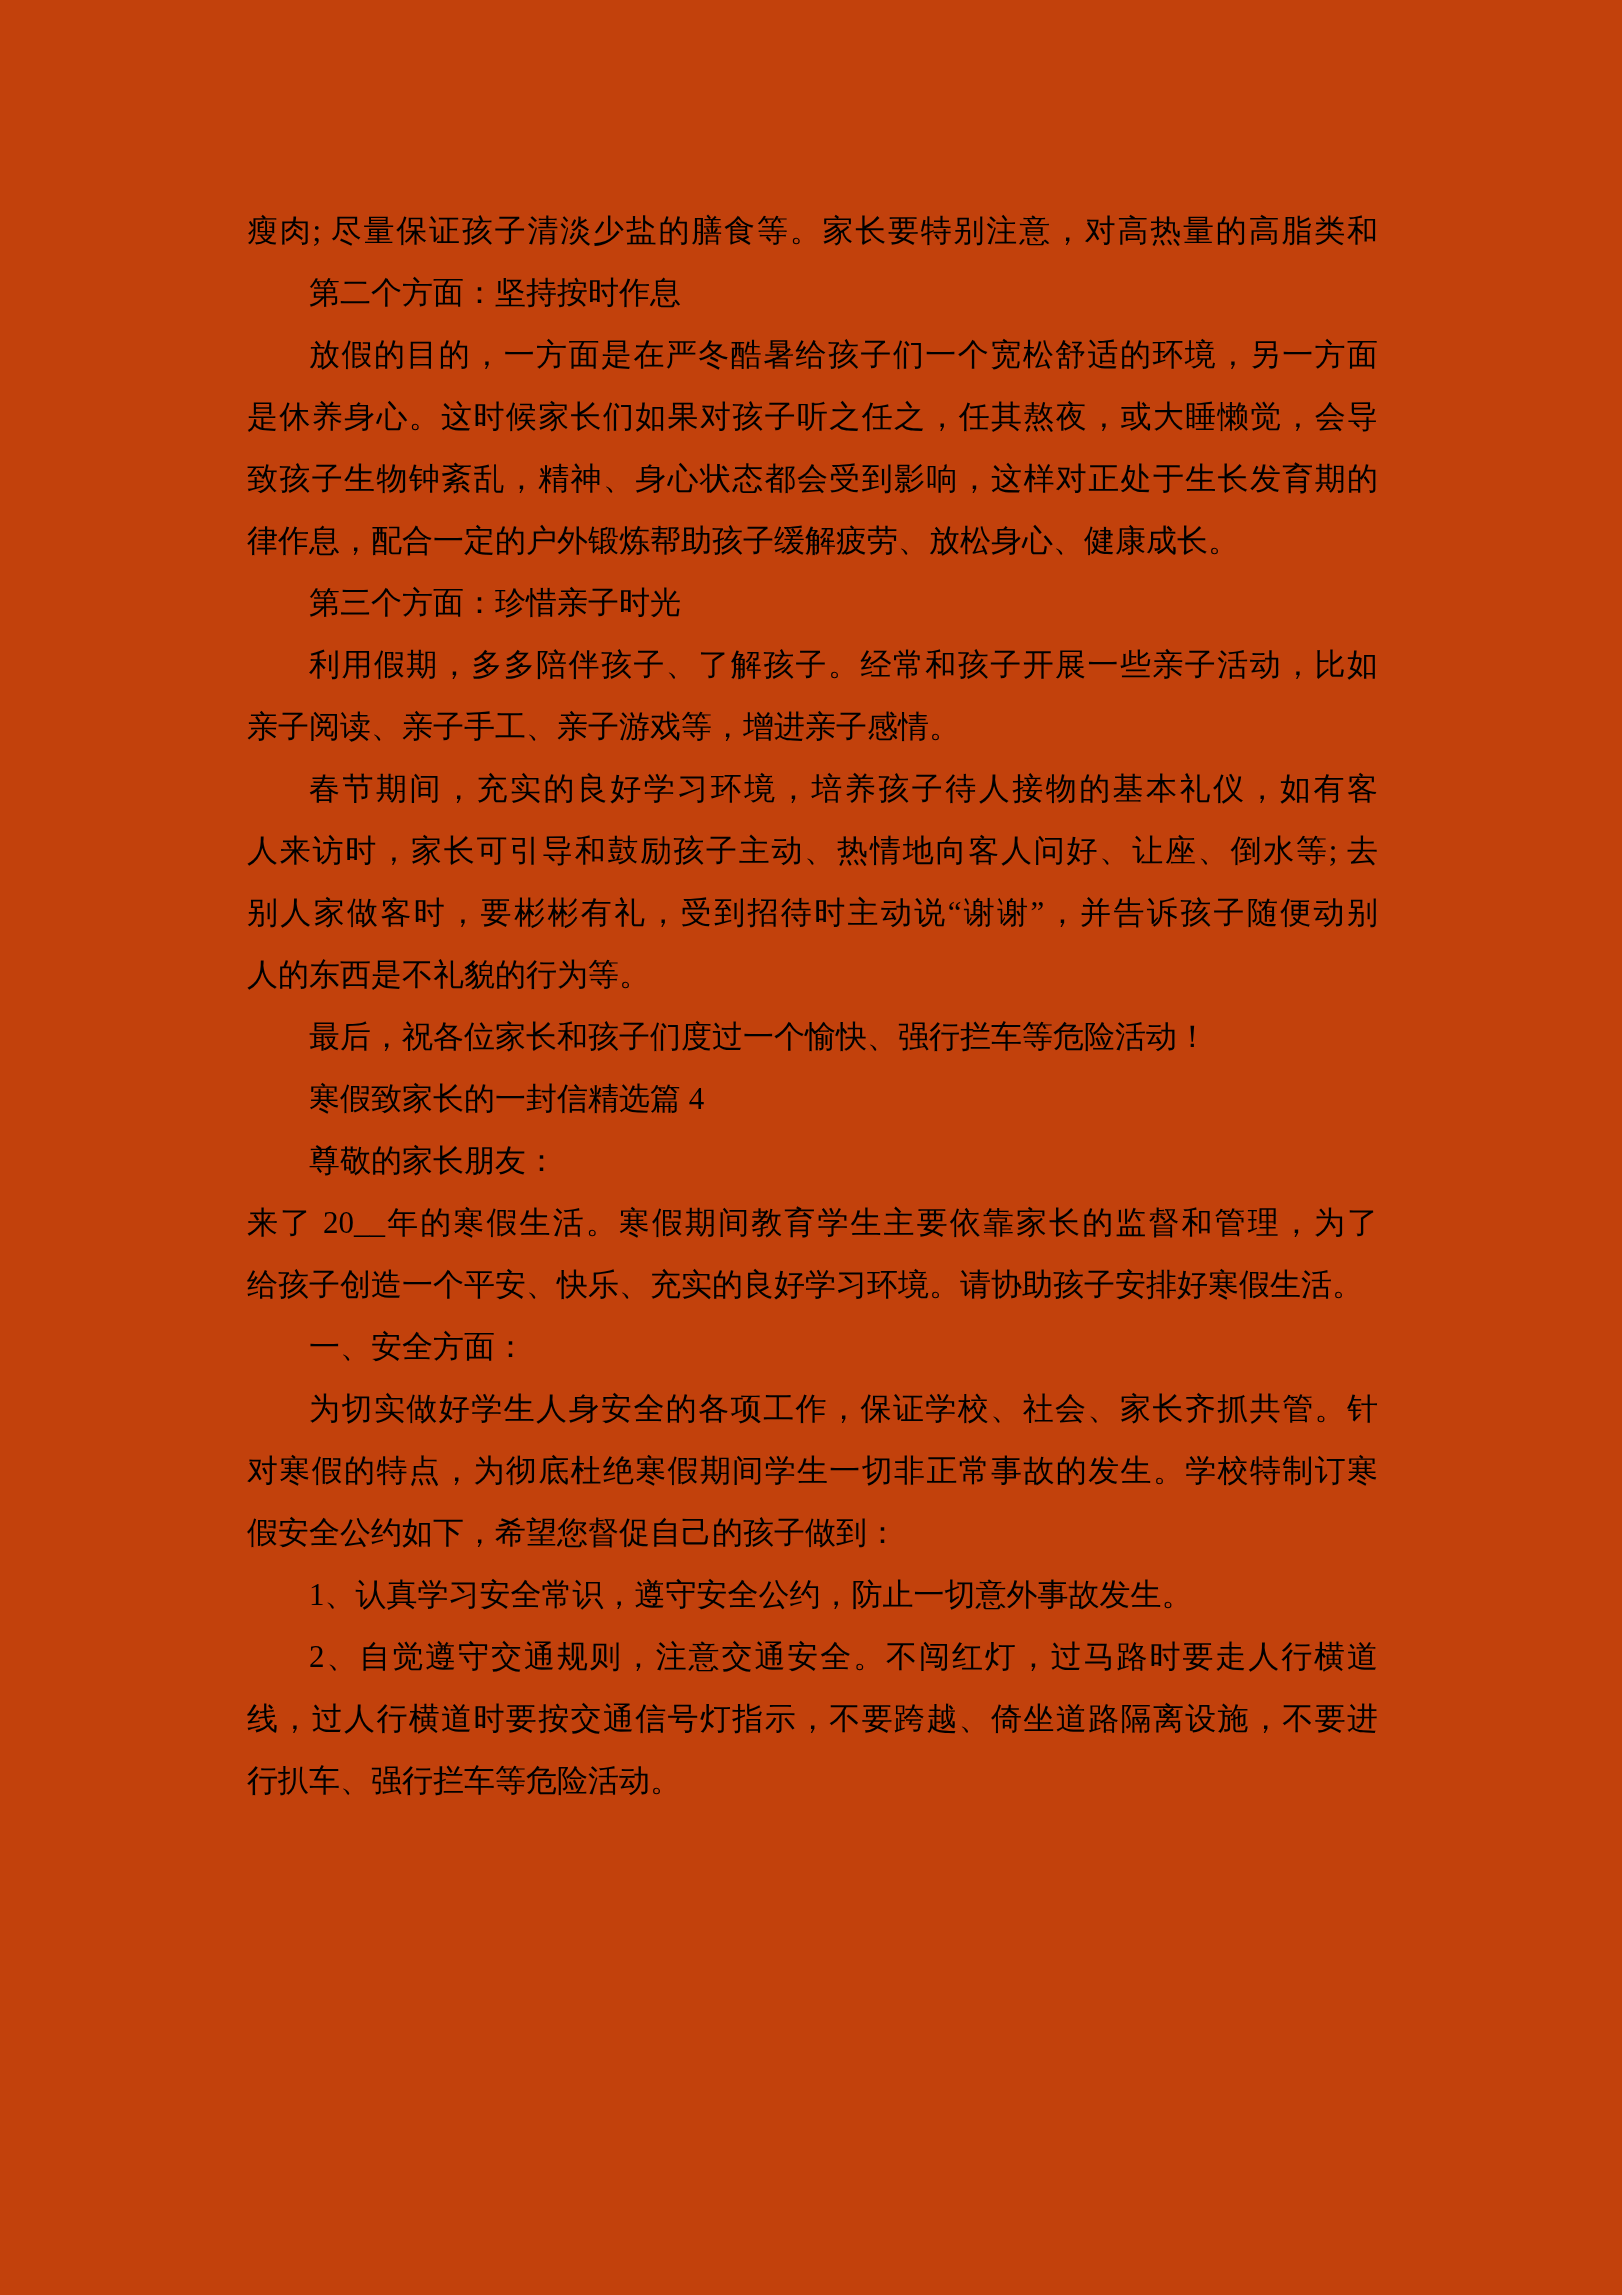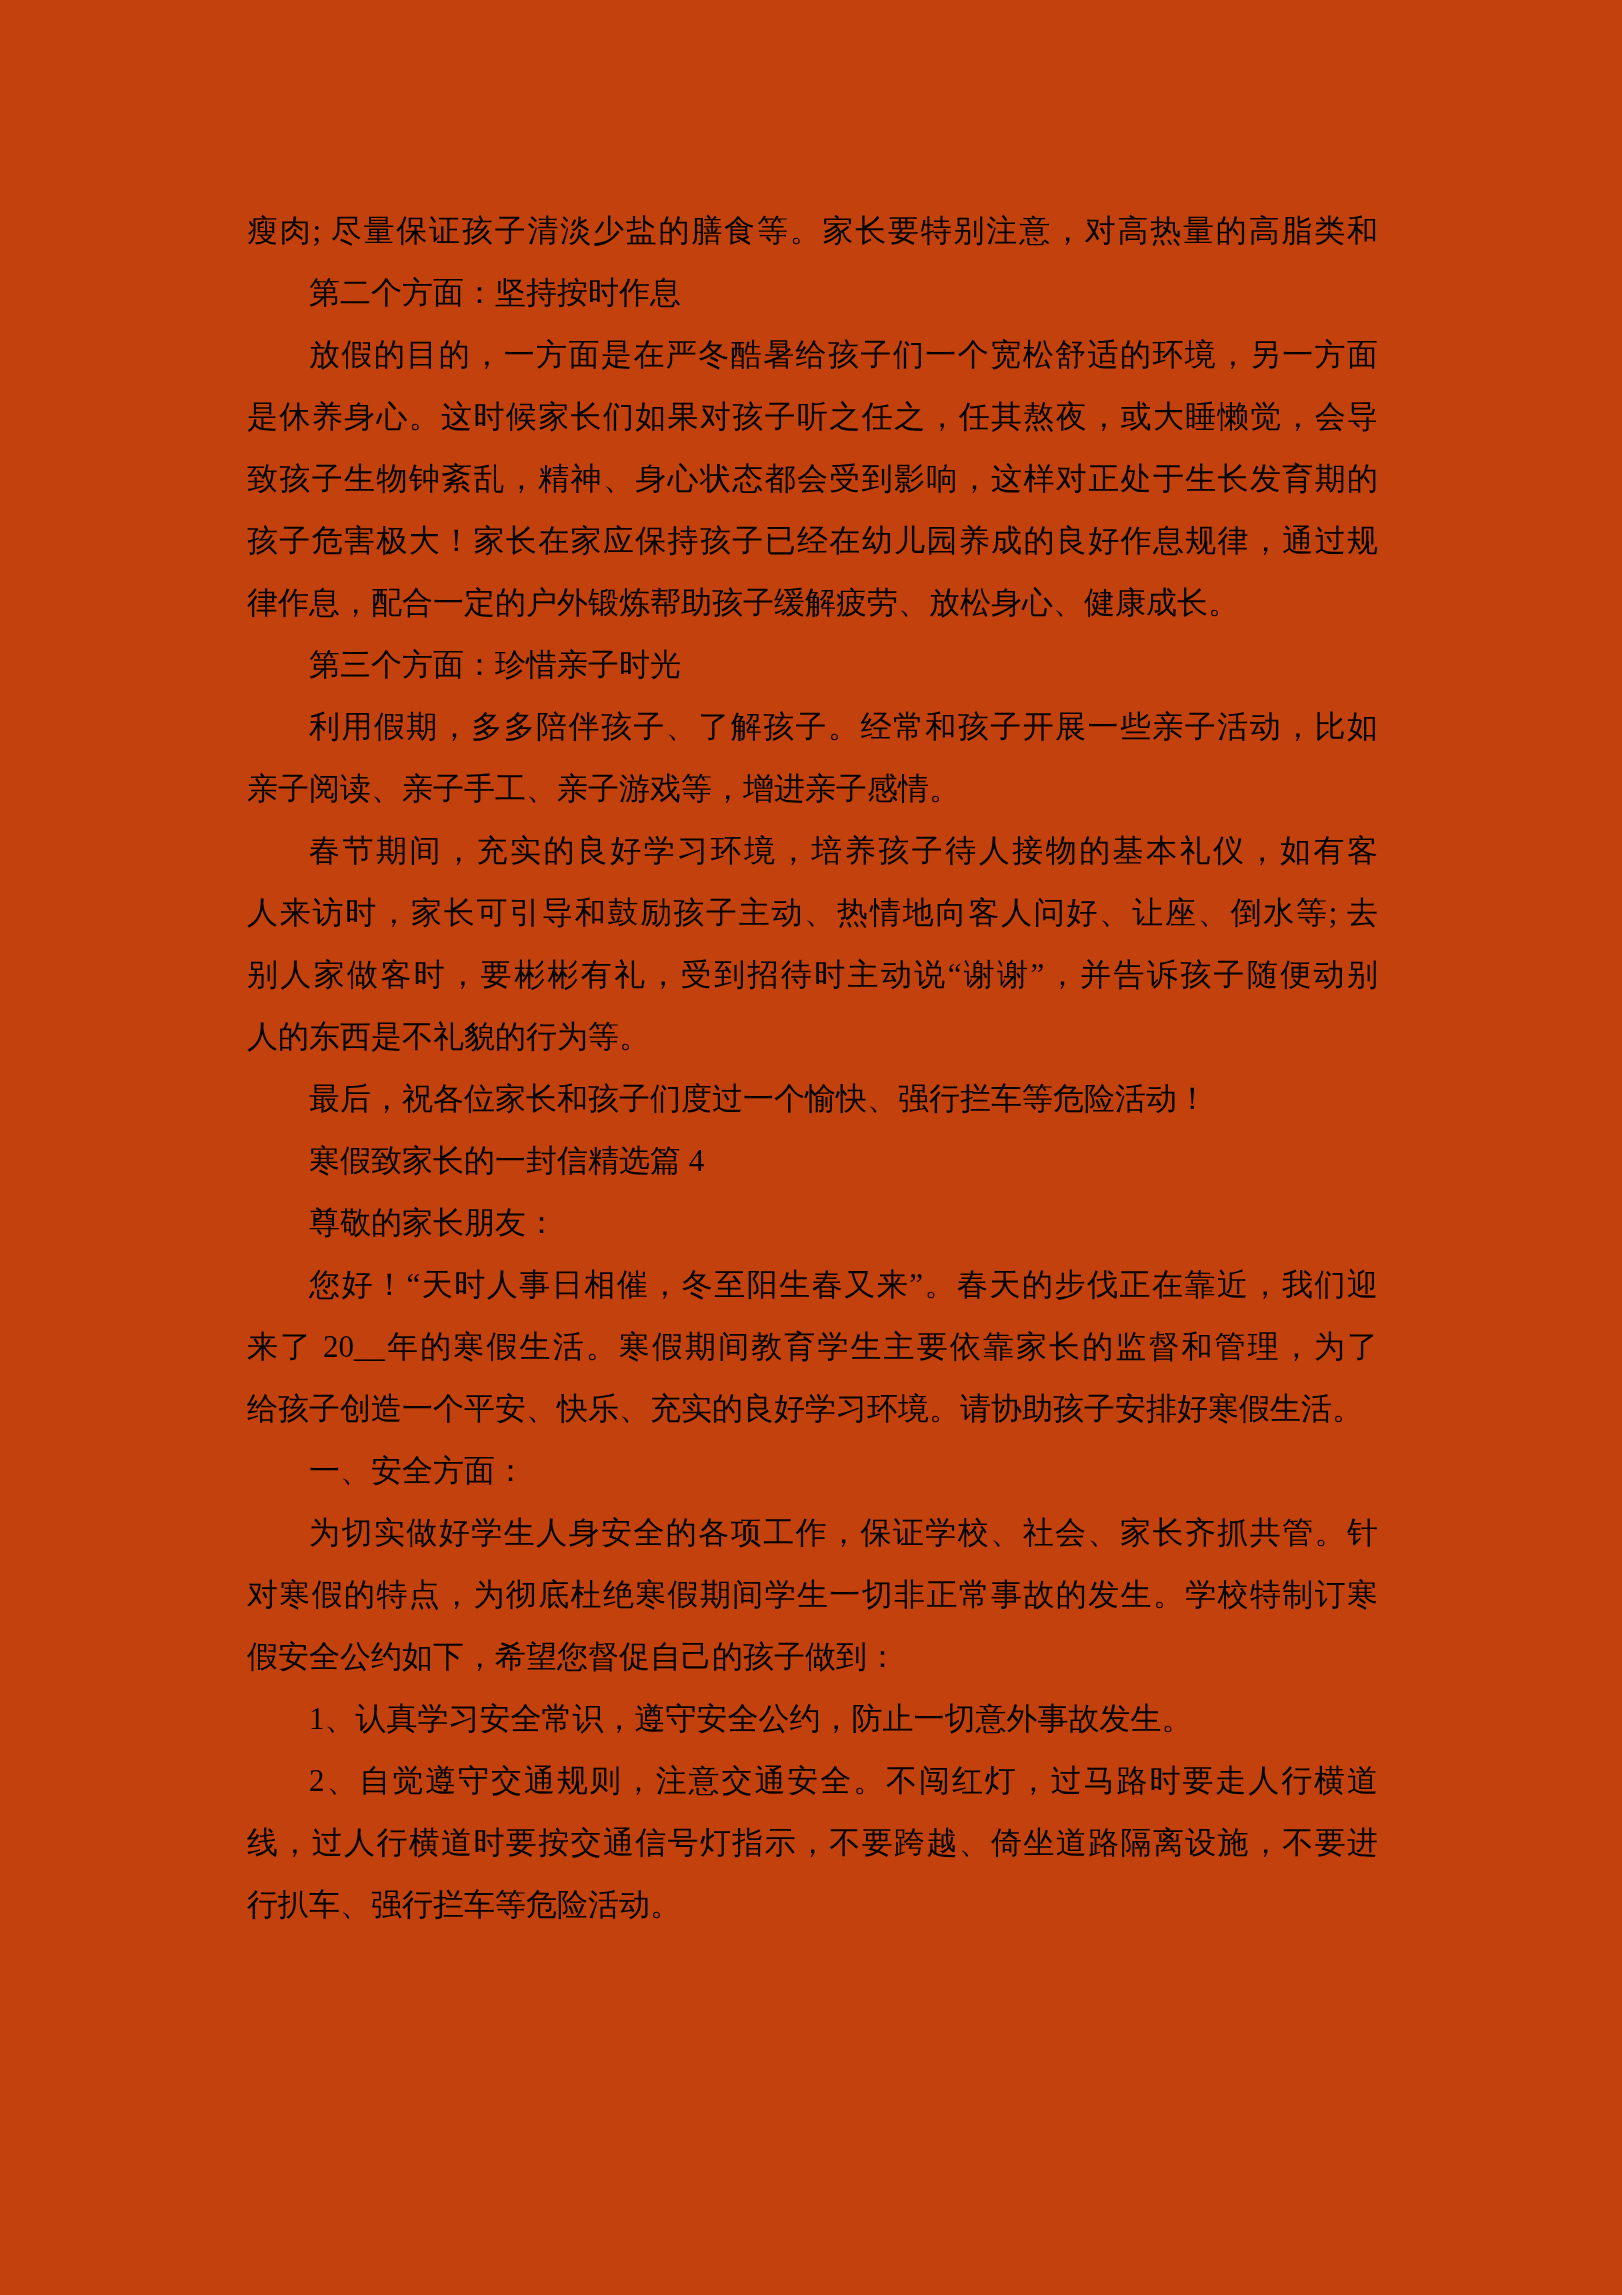--- a/index.html
+++ b/index.html
@@ -51,33 +51,31 @@
 </head>
 <body>
 
 <div class="page">
   <div class="doc">
       <div class="line j">瘦肉; 尽量保证孩子清淡少盐的膳食等。家长要特别注意，对高热量的高脂类和</div>
       <div class="line ind">第二个方面：坚持按时作息</div>
       <div class="line ind j">放假的目的，一方面是在严冬酷暑给孩子们一个宽松舒适的环境，另一方面</div>
       <div class="line j">是休养身心。这时候家长们如果对孩子听之任之，任其熬夜，或大睡懒觉，会导</div>
       <div class="line j">致孩子生物钟紊乱，精神、身心状态都会受到影响，这样对正处于生长发育期的</div>
-      <div class="line j">孩子危害极大！家长在家应保持孩子已经在幼儿园养成的良好作息规律，通过规</div>
       <div class="line">律作息，配合一定的户外锻炼帮助孩子缓解疲劳、放松身心、健康成长。</div>
       <div class="line ind">第三个方面：珍惜亲子时光</div>
       <div class="line ind j">利用假期，多多陪伴孩子、了解孩子。经常和孩子开展一些亲子活动，比如</div>
       <div class="line">亲子阅读、亲子手工、亲子游戏等，增进亲子感情。</div>
       <div class="line ind j">春节期间，充实的良好学习环境，培养孩子待人接物的基本礼仪，如有客</div>
       <div class="line j">人来访时，家长可引导和鼓励孩子主动、热情地向客人问好、让座、倒水等; 去</div>
       <div class="line j">别人家做客时，要彬彬有礼，受到招待时主动说“谢谢”，并告诉孩子随便动别</div>
       <div class="line">人的东西是不礼貌的行为等。</div>
       <div class="line ind">最后，祝各位家长和孩子们度过一个愉快、强行拦车等危险活动！</div>
       <div class="line ind">寒假致家长的一封信精选篇 4</div>
       <div class="line ind">尊敬的家长朋友：</div>
-      <div class="line ind j">您好！“天时人事日相催，冬至阳生春又来”。春天的步伐正在靠近，我们迎</div>
       <div class="line j">来了 20__年的寒假生活。寒假期间教育学生主要依靠家长的监督和管理，为了</div>
       <div class="line">给孩子创造一个平安、快乐、充实的良好学习环境。请协助孩子安排好寒假生活。</div>
       <div class="line ind">一、安全方面：</div>
       <div class="line ind j">为切实做好学生人身安全的各项工作，保证学校、社会、家长齐抓共管。针</div>
       <div class="line j">对寒假的特点，为彻底杜绝寒假期间学生一切非正常事故的发生。学校特制订寒</div>
       <div class="line">假安全公约如下，希望您督促自己的孩子做到：</div>
       <div class="line ind">1、认真学习安全常识，遵守安全公约，防止一切意外事故发生。</div>
       <div class="line ind j">2、自觉遵守交通规则，注意交通安全。不闯红灯，过马路时要走人行横道</div>
       <div class="line j">线，过人行横道时要按交通信号灯指示，不要跨越、倚坐道路隔离设施，不要进</div>
       <div class="line">行扒车、强行拦车等危险活动。</div>

